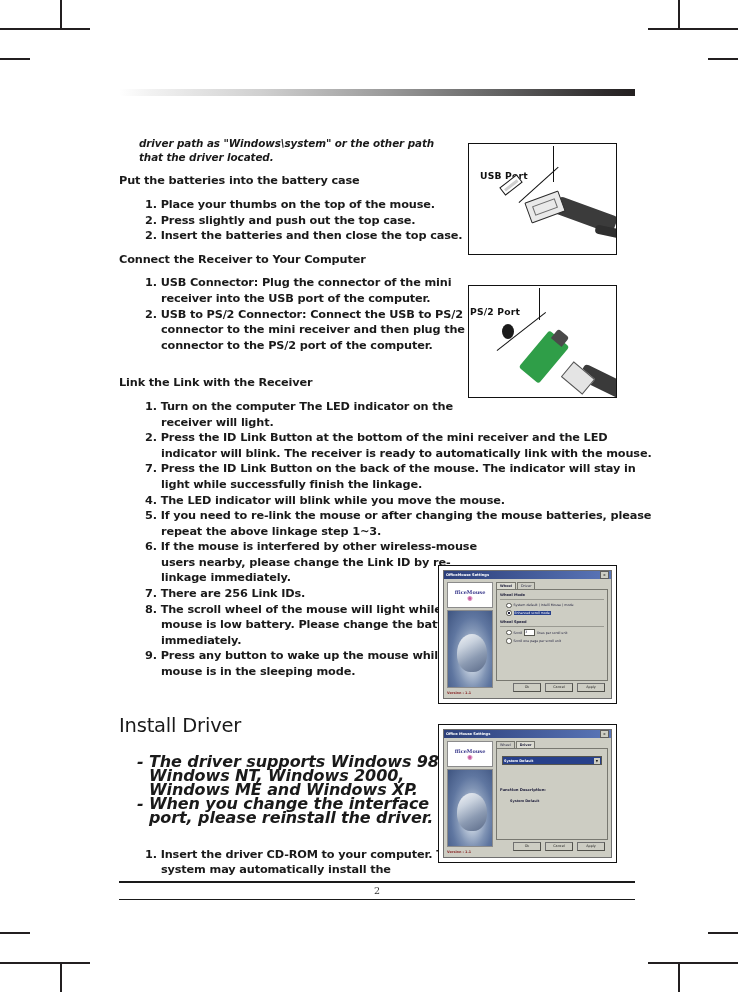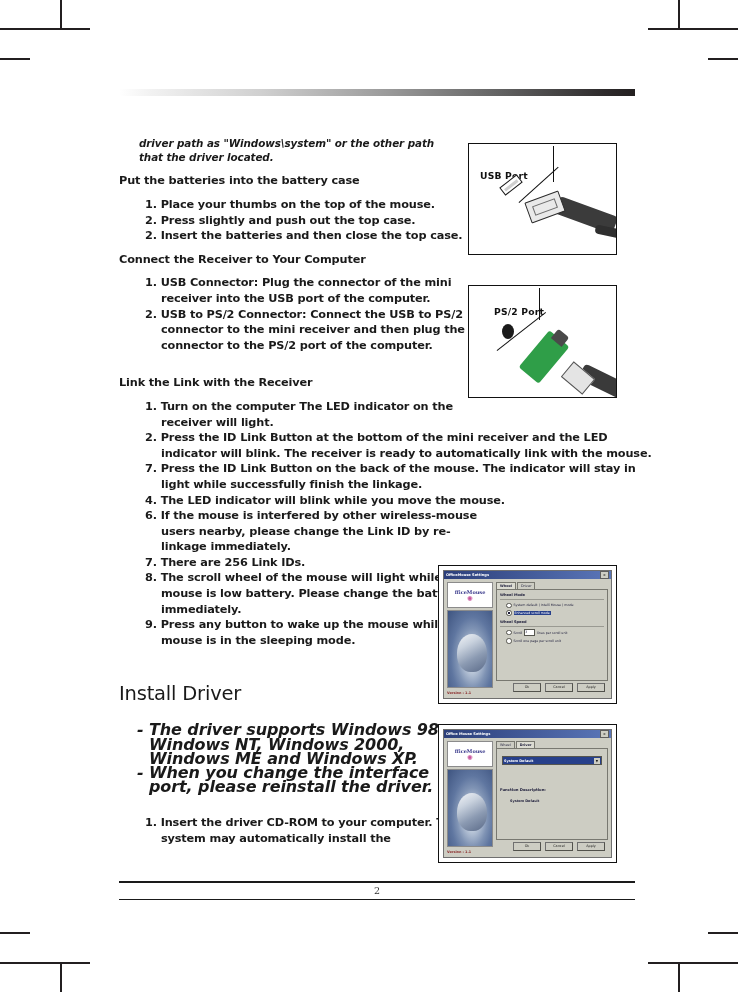--- a/index.html
+++ b/index.html
@@ -424,20 +424,21 @@
     </ol>
 
     <div class="gap-md"></div>
 
     <div class="sec-head">Link the Link with the Receiver</div>
     <ol class="steps">
       <li class="narrow">1. Turn on the computer  The LED indicator on the receiver will light.</li>
       <li class="wide">2. Press the ID Link Button at the bottom of the mini receiver and the LED indicator will blink.  The receiver is ready to automatically link with the mouse.</li>
       <li class="wide">7. Press the ID Link Button on the back of the mouse.  The indicator will stay in light while successfully finish the linkage.</li>
       <li class="wide">4. The LED indicator will blink while you move the mouse.</li>
+      <li class="wide">5. If you need to re-link the mouse or after changing the mouse batteries, please repeat the above linkage step 1~3.</li>
       <li class="narrow">6. If the mouse is interfered by other wireless-mouse users nearby, please change the Link ID by re-linkage immediately.</li>
       <li class="narrow">7. There are 256 Link IDs.</li>
       <li class="narrow">8. The scroll wheel of the mouse will light while the mouse is low battery.  Please change the batteries immediately.</li>
       <li class="narrow">9. Press any button to wake up the mouse while the mouse is in the sleeping mode.</li>
     </ol>
 
     <div style="height:26px"></div>
 
     <div class="install-head">Install Driver</div>
 
@@ -459,21 +460,21 @@
     <div class="fig-label" style="left:11px; top:26px;">USB Port</div>
     <div class="lead" style="left:84px; top:2px; width:1.3px; height:36px;"></div>
     <div class="lead" style="left:50px; top:58px; width:53px; height:1.3px; transform:rotate(-42deg); transform-origin:left center;"></div>
     <div class="usb-slot"></div>
     <div class="usb-cable"></div>
     <div class="usb-cable2"></div>
     <div class="usb-plug"></div>
   </div>
 
   <div class="figure fig-ps2">
-    <div class="fig-label" style="left:25px; top:20px;">PS/2 Port</div>
+    <div class="fig-label" style="left:1px; top:20px;">PS/2 Port</div>
     <div class="lead" style="left:70px; top:2px; width:1.3px; height:32px;"></div>
     <div class="lead" style="left:28px; top:64px; width:62px; height:1.3px; transform:rotate(-38deg); transform-origin:left center;"></div>
     <div class="ps2-hole"></div>
     <div class="ps2-cable"></div>
     <div class="ps2-usb"></div>
     <div class="ps2-green"></div>
   </div>
 
   <div class="figure fig-dlg1">
     <div class="dlg">

